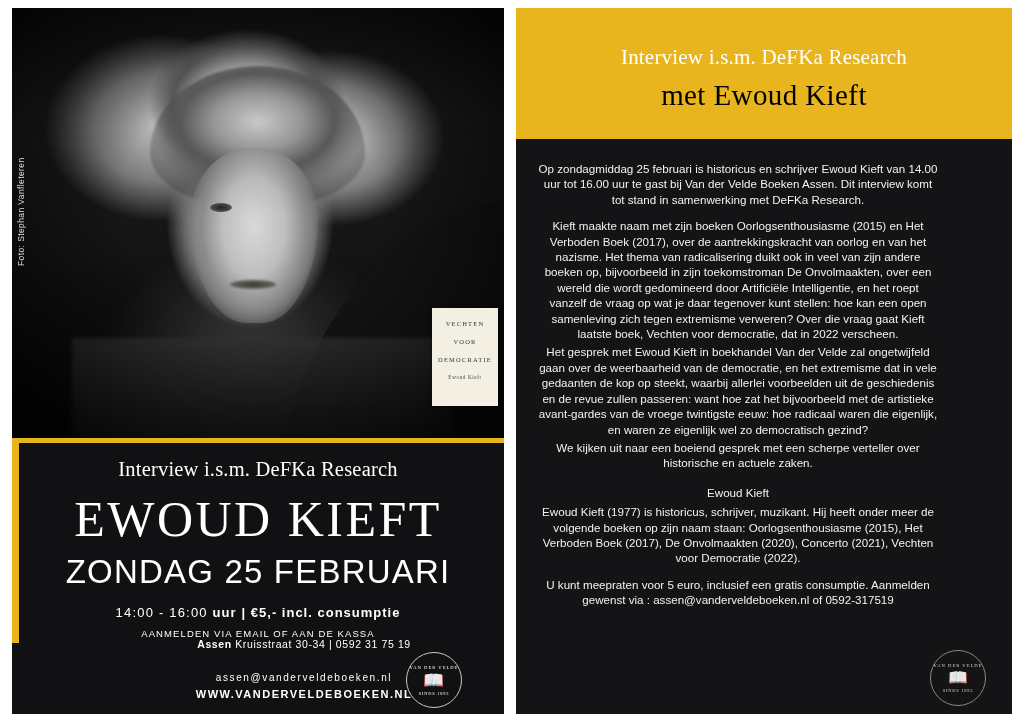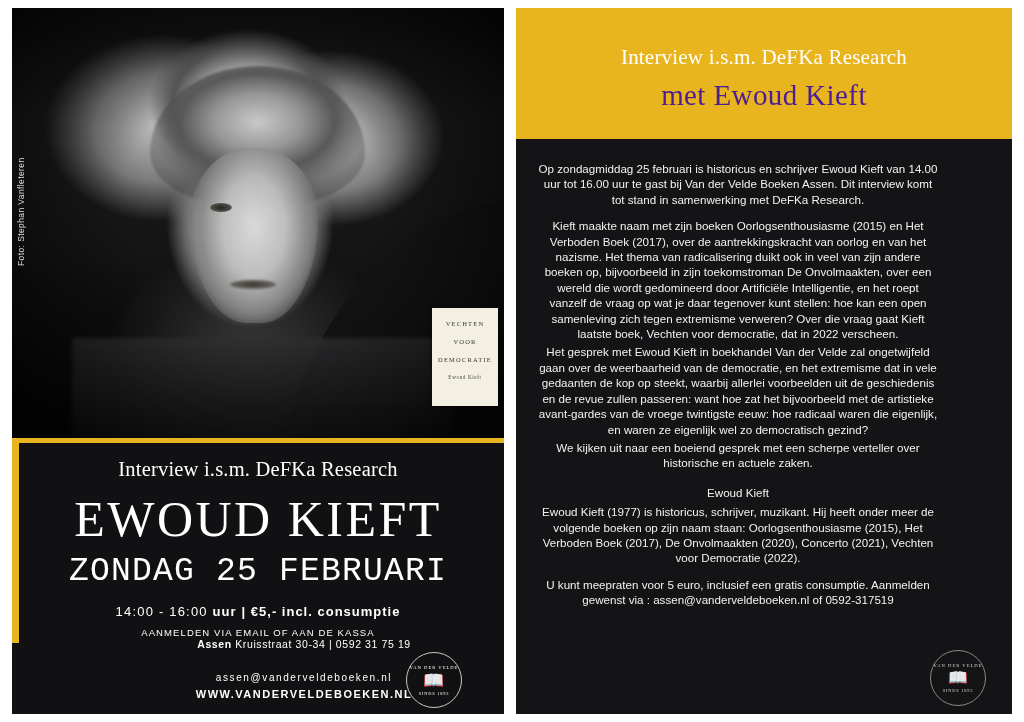--- a/index.html
+++ b/index.html
@@ -177,21 +177,21 @@
   }
   .poster-title {
     font-family: "Liberation Serif", serif;
     font-size: 50px;
     letter-spacing: 2.5px;
     color: #ffffff;
     margin-top: 9px;
     font-weight: 400;
   }
   .poster-date {
-    font-family: Liberation Mono, monospace;
+    font-family: Liberation Sans, sans-serif;
     font-size: 33px;
     letter-spacing: 1.2px;
     color: #ffffff;
     margin-top: 5px;
     font-weight: 400;
   }
   .poster-time {
     font-size: 13px;
     letter-spacing: 1.2px;
     color: #ffffff;
@@ -287,21 +287,21 @@
     font-size: 21px;
     letter-spacing: 0.2px;
     margin-top: 37px;
     color: #ffffff;
   }
   .rh-line2 {
     font-family: "Liberation Serif", serif;
     font-size: 29px;
     letter-spacing: 0.4px;
     margin-top: 9px;
-    color: #4c1d95;
+    color: #000000;
   }
   .right-body {
     position: absolute;
     left: 0;
     top: 131px;
     width: 444px;
     height: 575px;
     color: #ffffff;
     padding: 22px 22px 0 22px;
     box-sizing: border-box;

